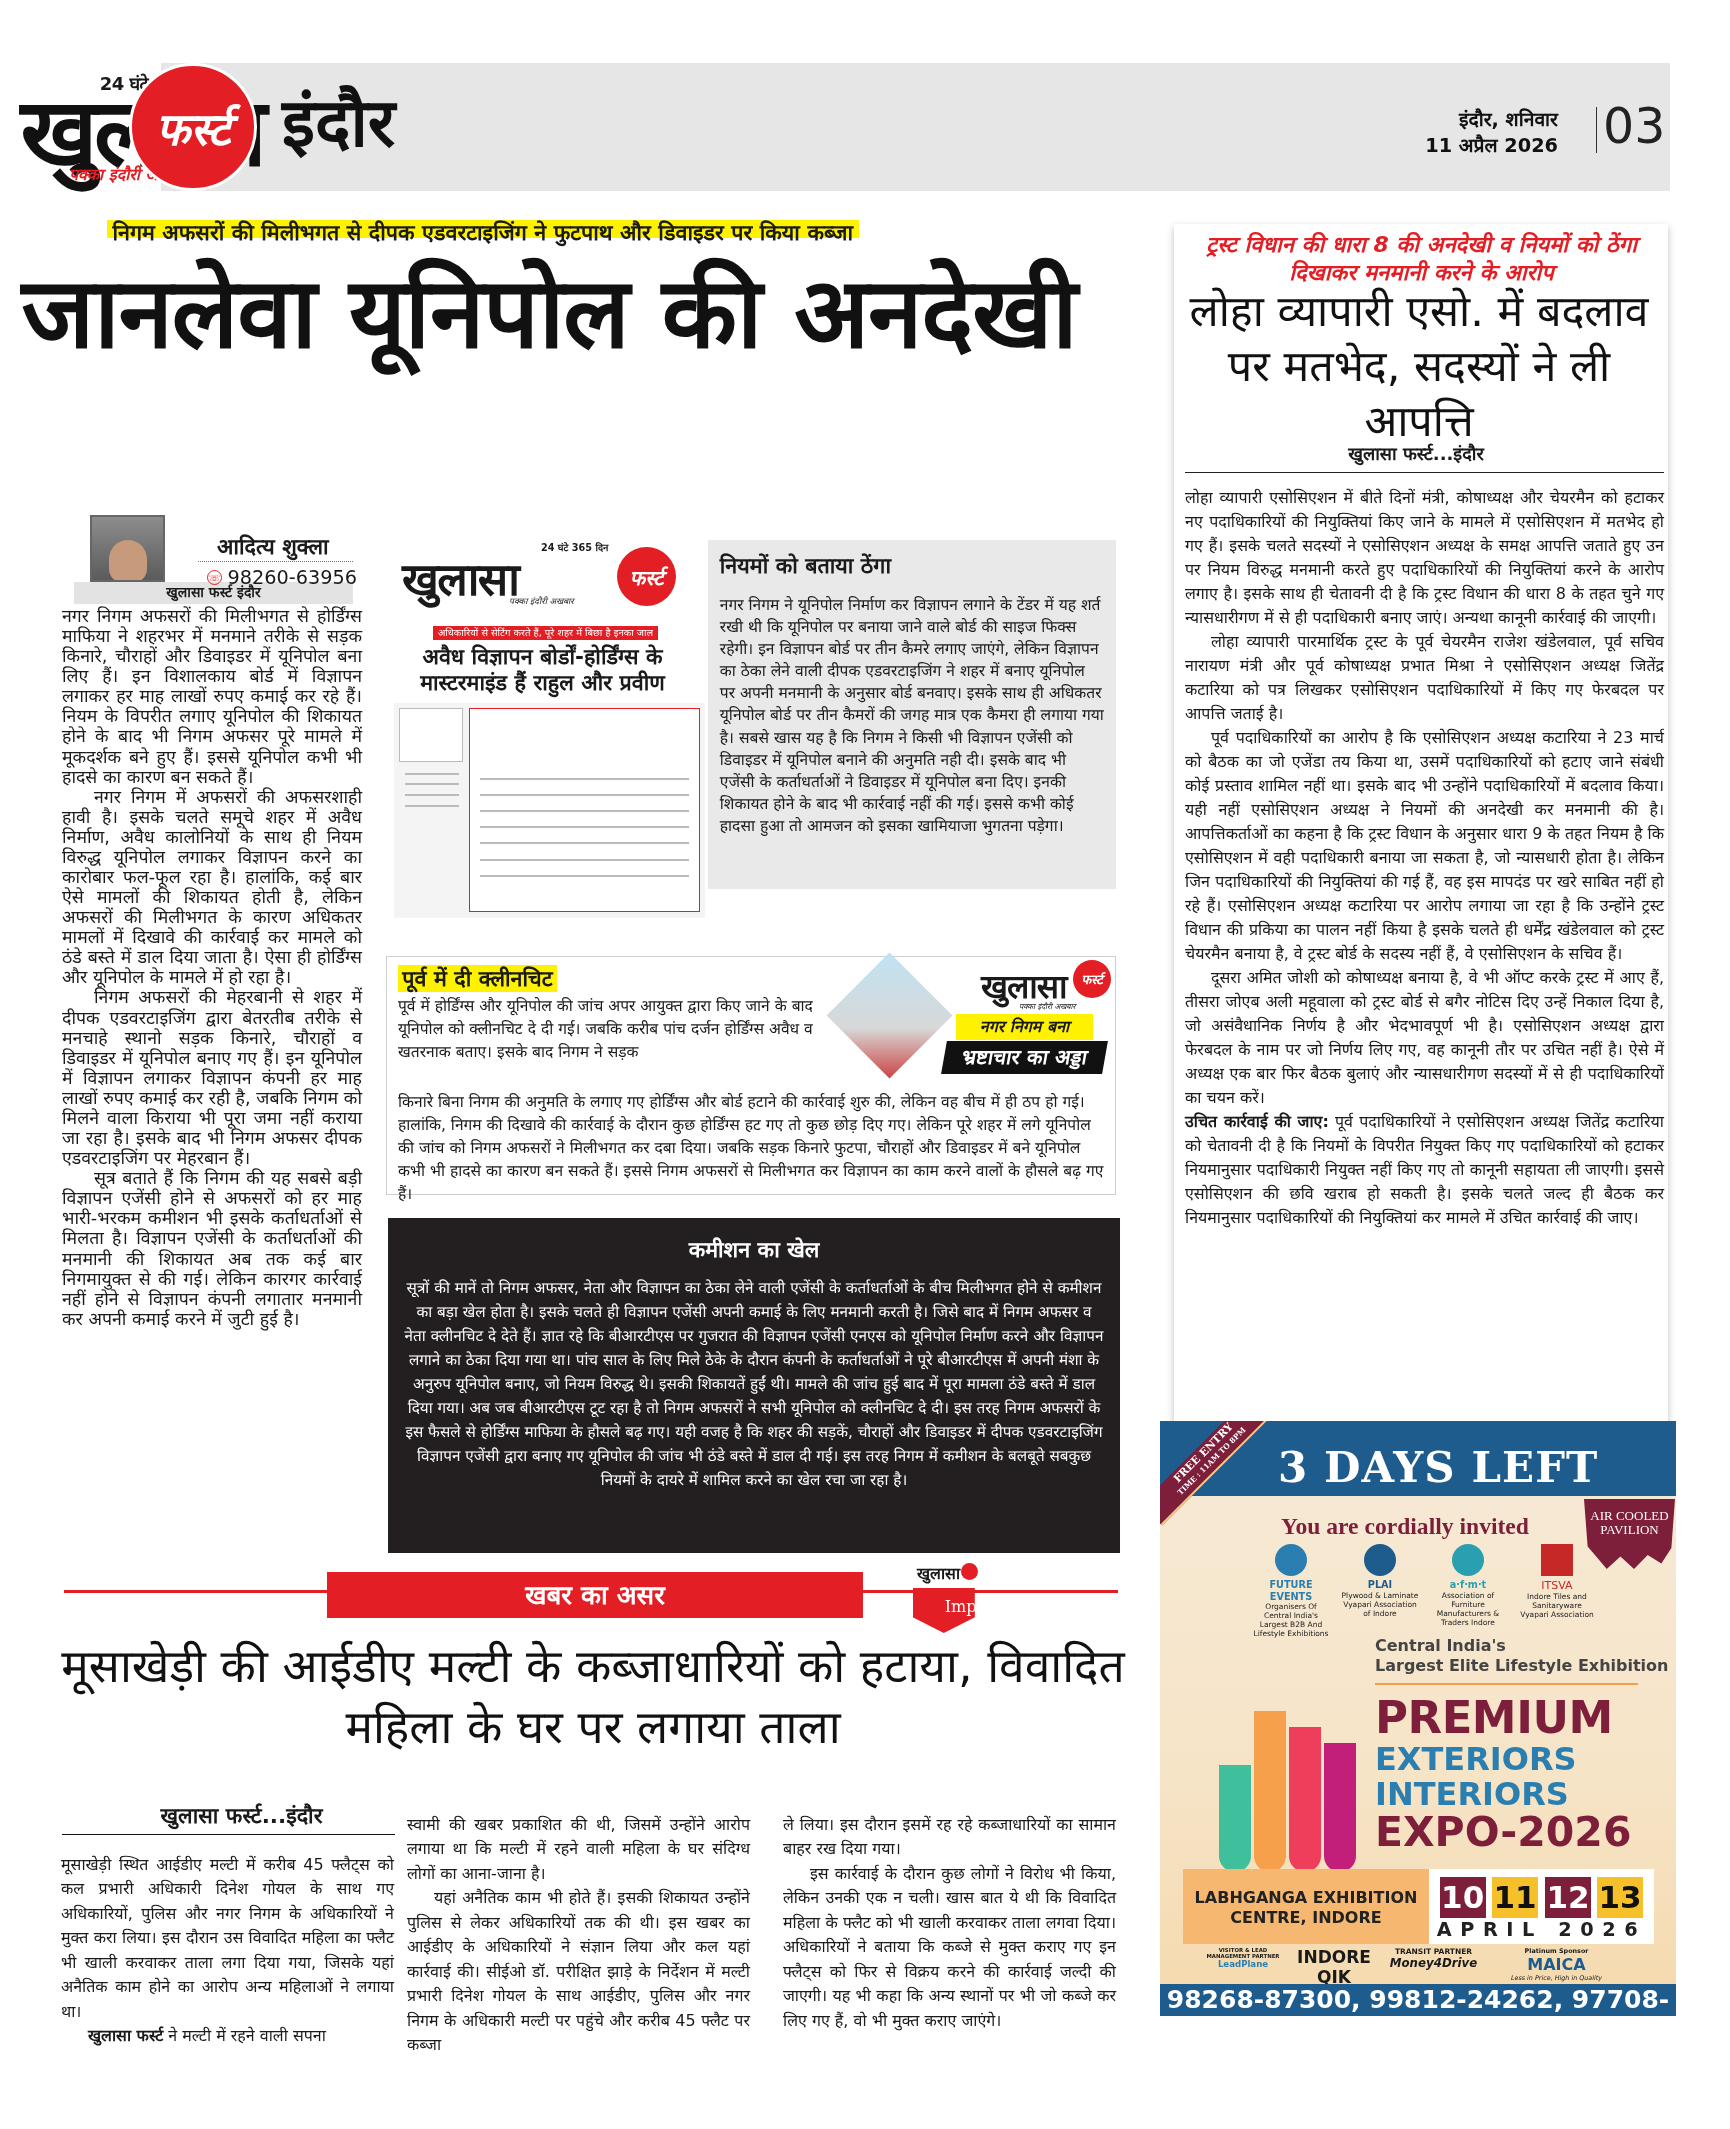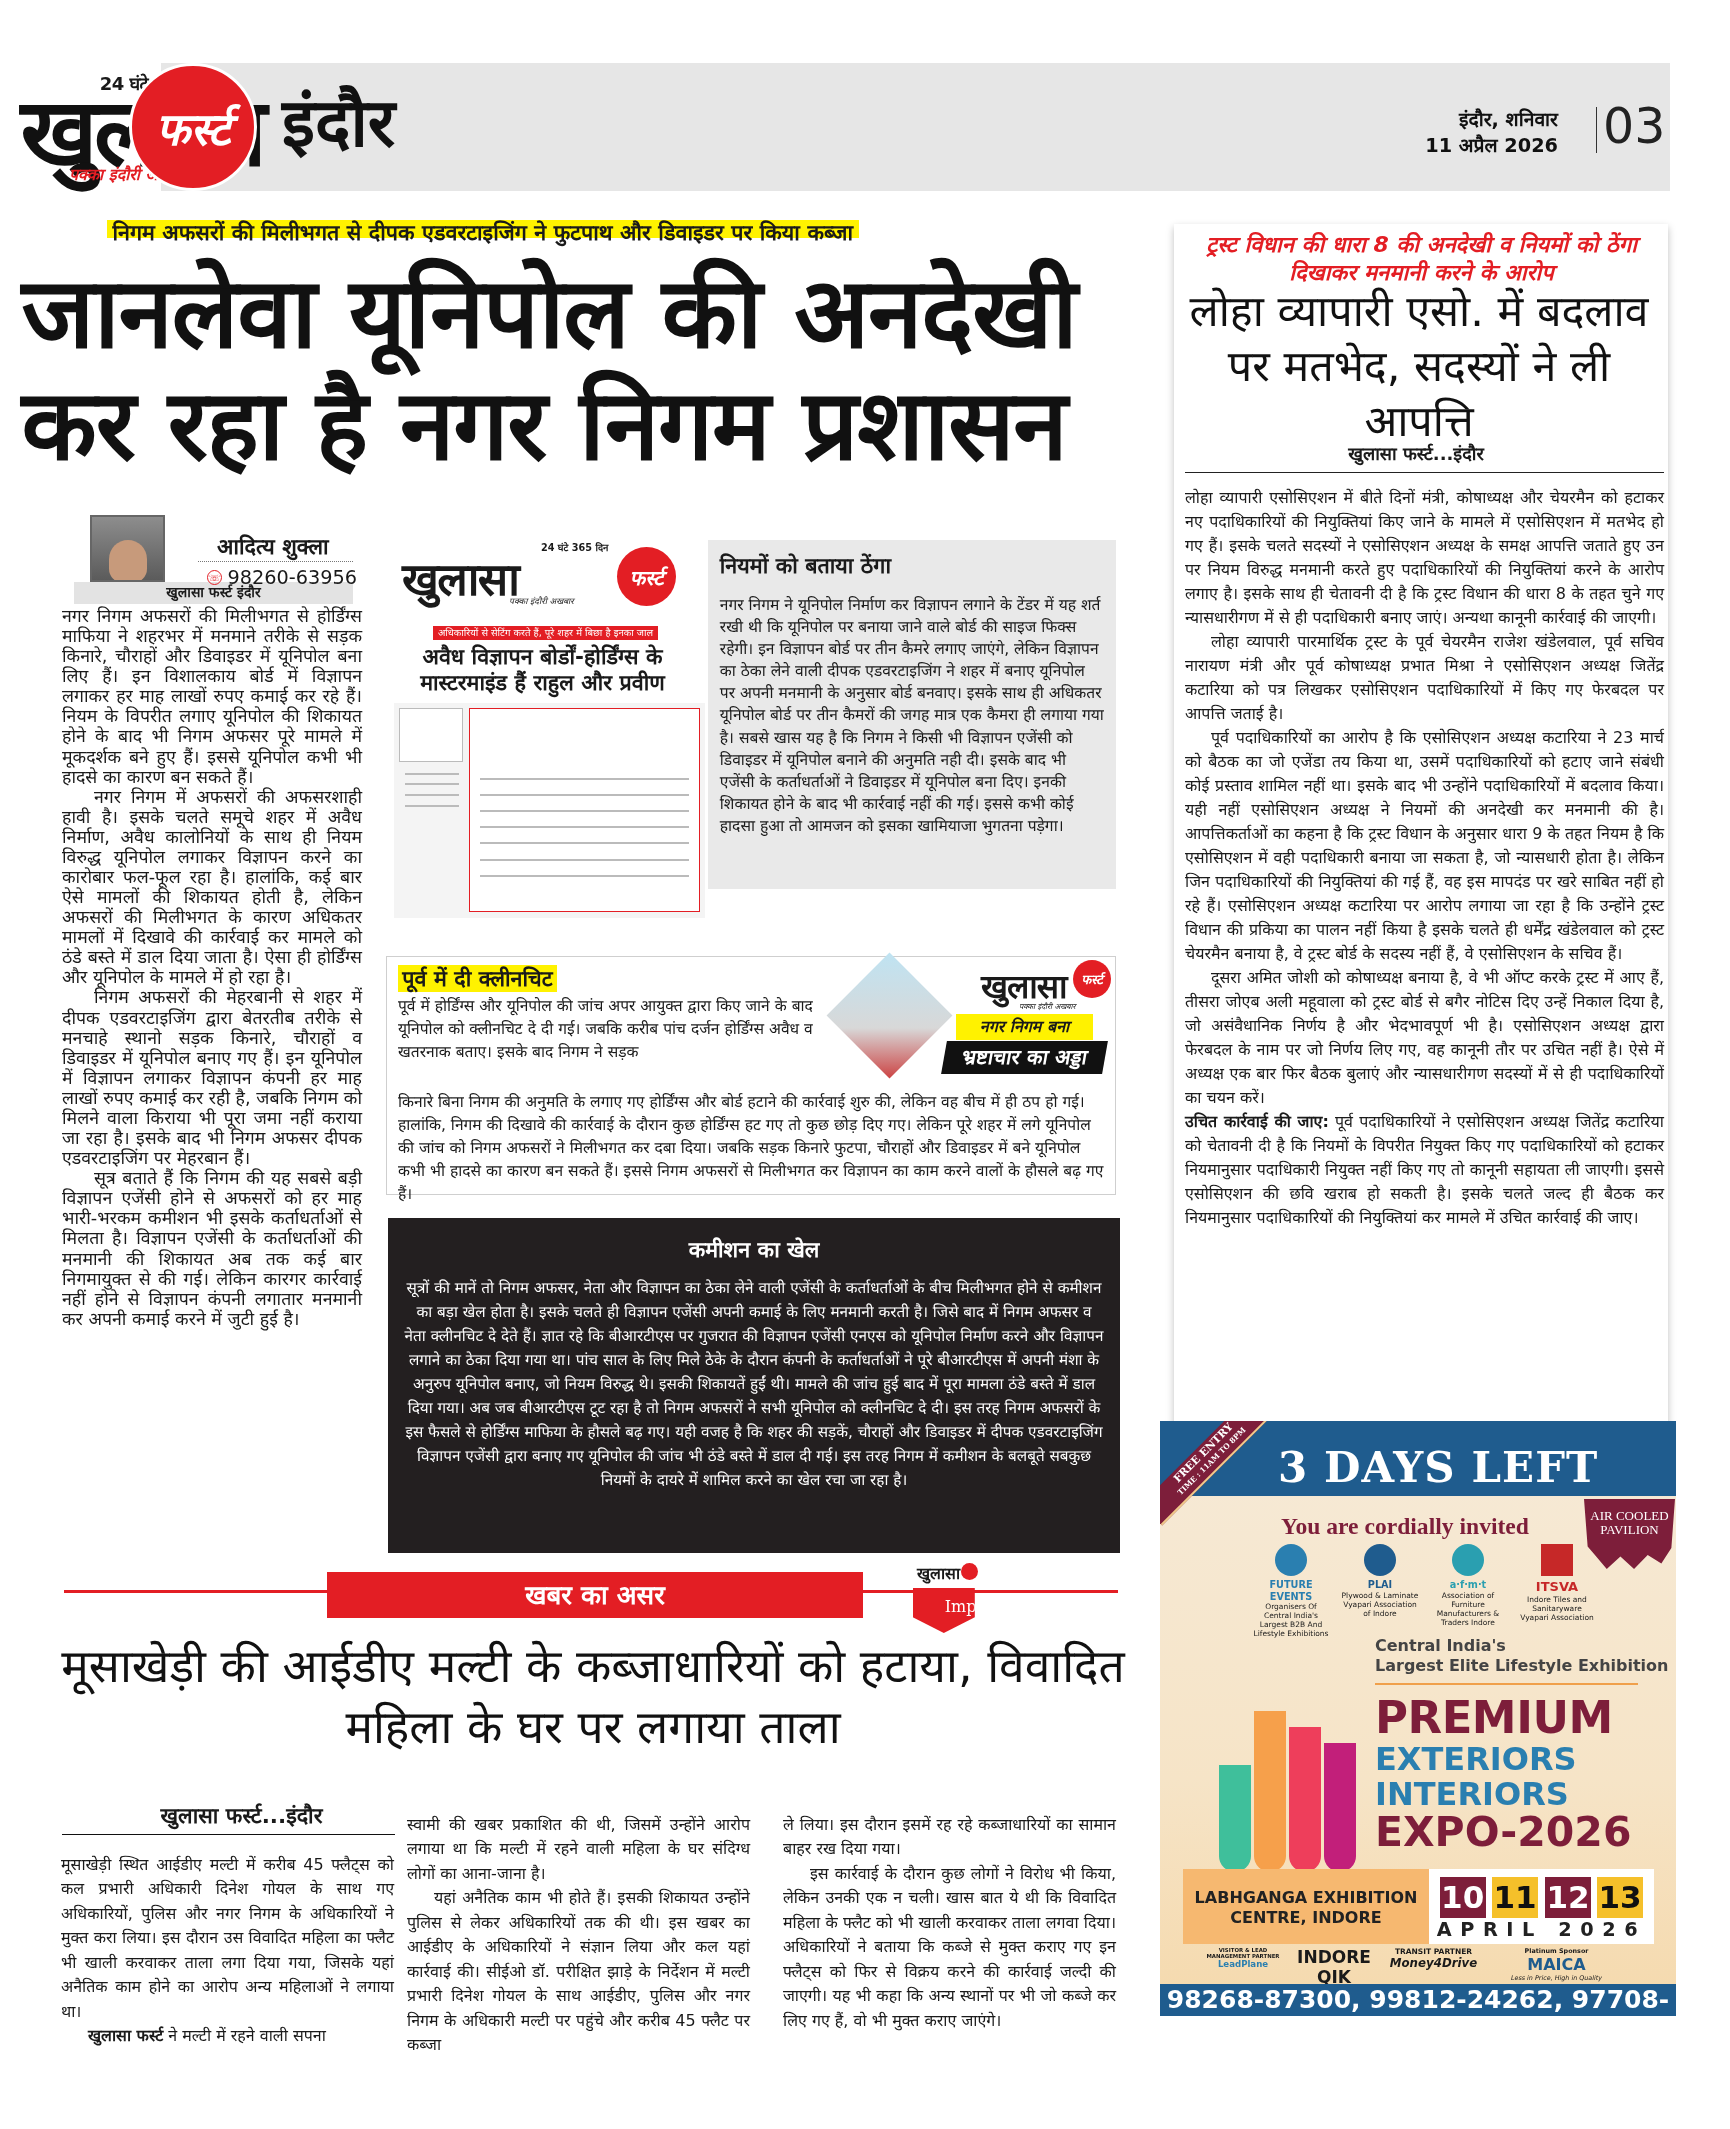--- a/index.html
+++ b/index.html
@@ -137,21 +137,20 @@
 <div class="abs" id="date-block">
   <div>इंदौर, शनिवार</div>
   <div>11 अप्रैल 2026</div>
 </div>
 <div class="abs" id="page-divider"></div>
 <div class="abs" id="page-number">03</div>
 
 <div class="abs" id="kicker-yellow">निगम अफसरों की मिलीभगत से दीपक एडवरटाइजिंग ने फुटपाथ और डिवाइडर पर किया कब्जा</div>
 <div class="abs" id="lead-headline">
   <div>जानलेवा यूनिपोल की अनदेखी</div>
-  <div>कर रहा है नगर निगम प्रशासन</div>
 </div>
 
 <div class="abs" id="byline-strip">खुलासा फर्स्ट इंदौर</div>
 <div class="abs" id="byline-photo">
     <div class="head"></div>
   </div>
 <div class="abs" id="byline-name">आदित्य शुक्ला</div>
 <div class="abs" id="byline-dots"></div>
 <div class="abs" id="byline-phone">
   <span class="ph">☏</span>
@@ -268,21 +267,21 @@
       <div style="font-weight:bold;font-size:9.7px;color:#1f5c8e">PLAI</div>
       <div>Plywood &amp; Laminate Vyapari Association of Indore</div>
     </div>
     <div class="ad-logo" style="left:177px">
       <div class="mark" style="background:#2a9fb0"></div>
       <div style="font-weight:bold;font-size:9.7px;color:#2a9fb0">a·f·m·t</div>
       <div>Association of Furniture Manufacturers &amp; Traders Indore</div>
     </div>
     <div class="ad-logo" style="left:266px">
       <div class="mark" style="background:#c62828;border-radius:0"></div>
-      <div style="font-weight:bold;font-size:13px;color:#c62828">ITSVA</div>
+      <div style="font-weight:normal;font-size:11px;color:#c62828">ITSVA</div>
       <div>Indore Tiles and Sanitaryware Vyapari Association</div>
     </div>
   </div>
   <div id="ad-central">
     <div>Central India's</div>
     <div>Largest Elite Lifestyle Exhibition</div>
   </div>
   <div id="ad-central-rule"></div>
   <div id="ad-house">
     <div class="bar" style="left:16px;width:32px;height:107px;background:#3fbf9b;"></div>

